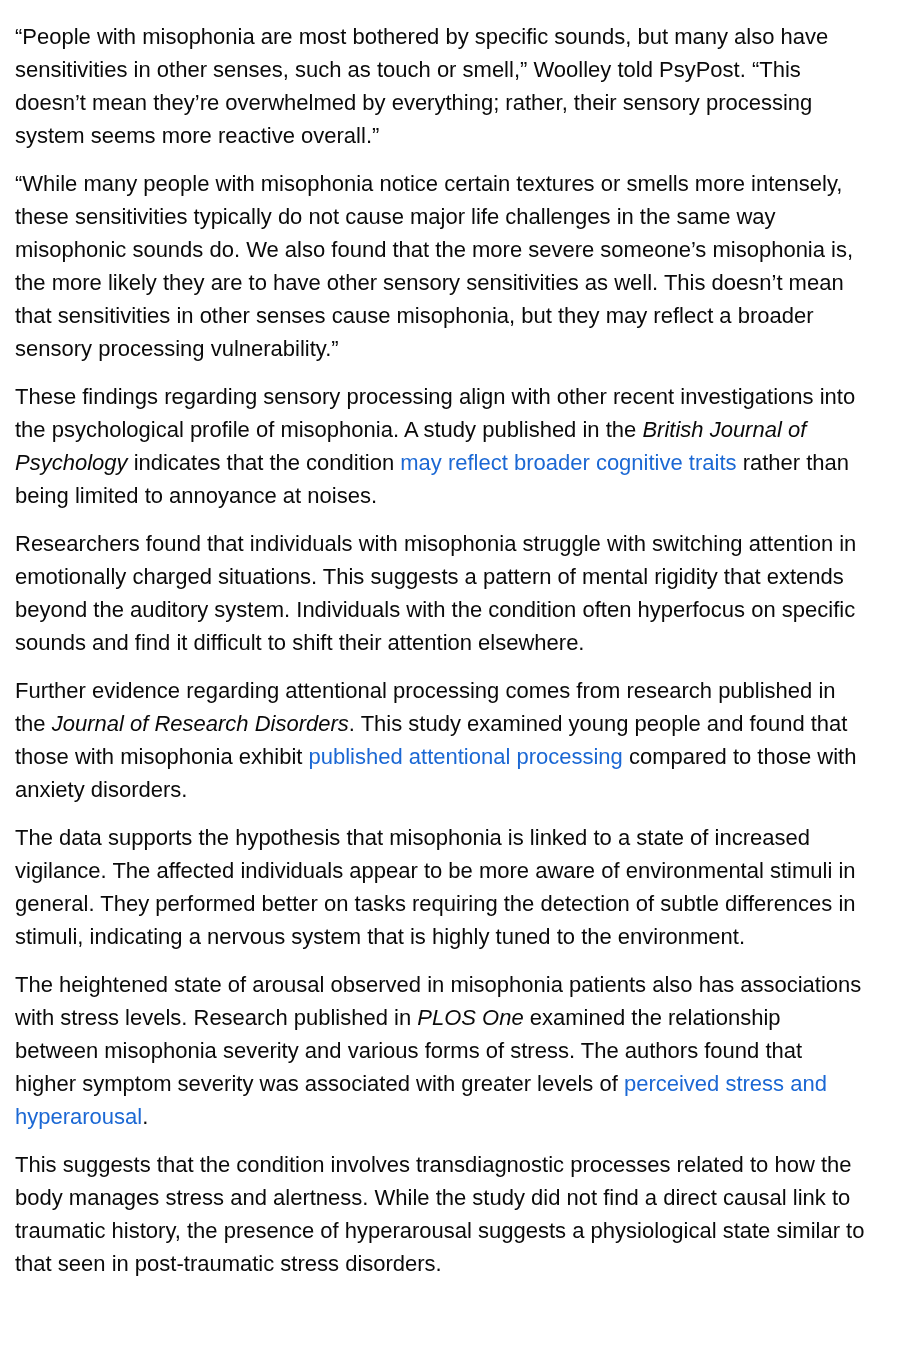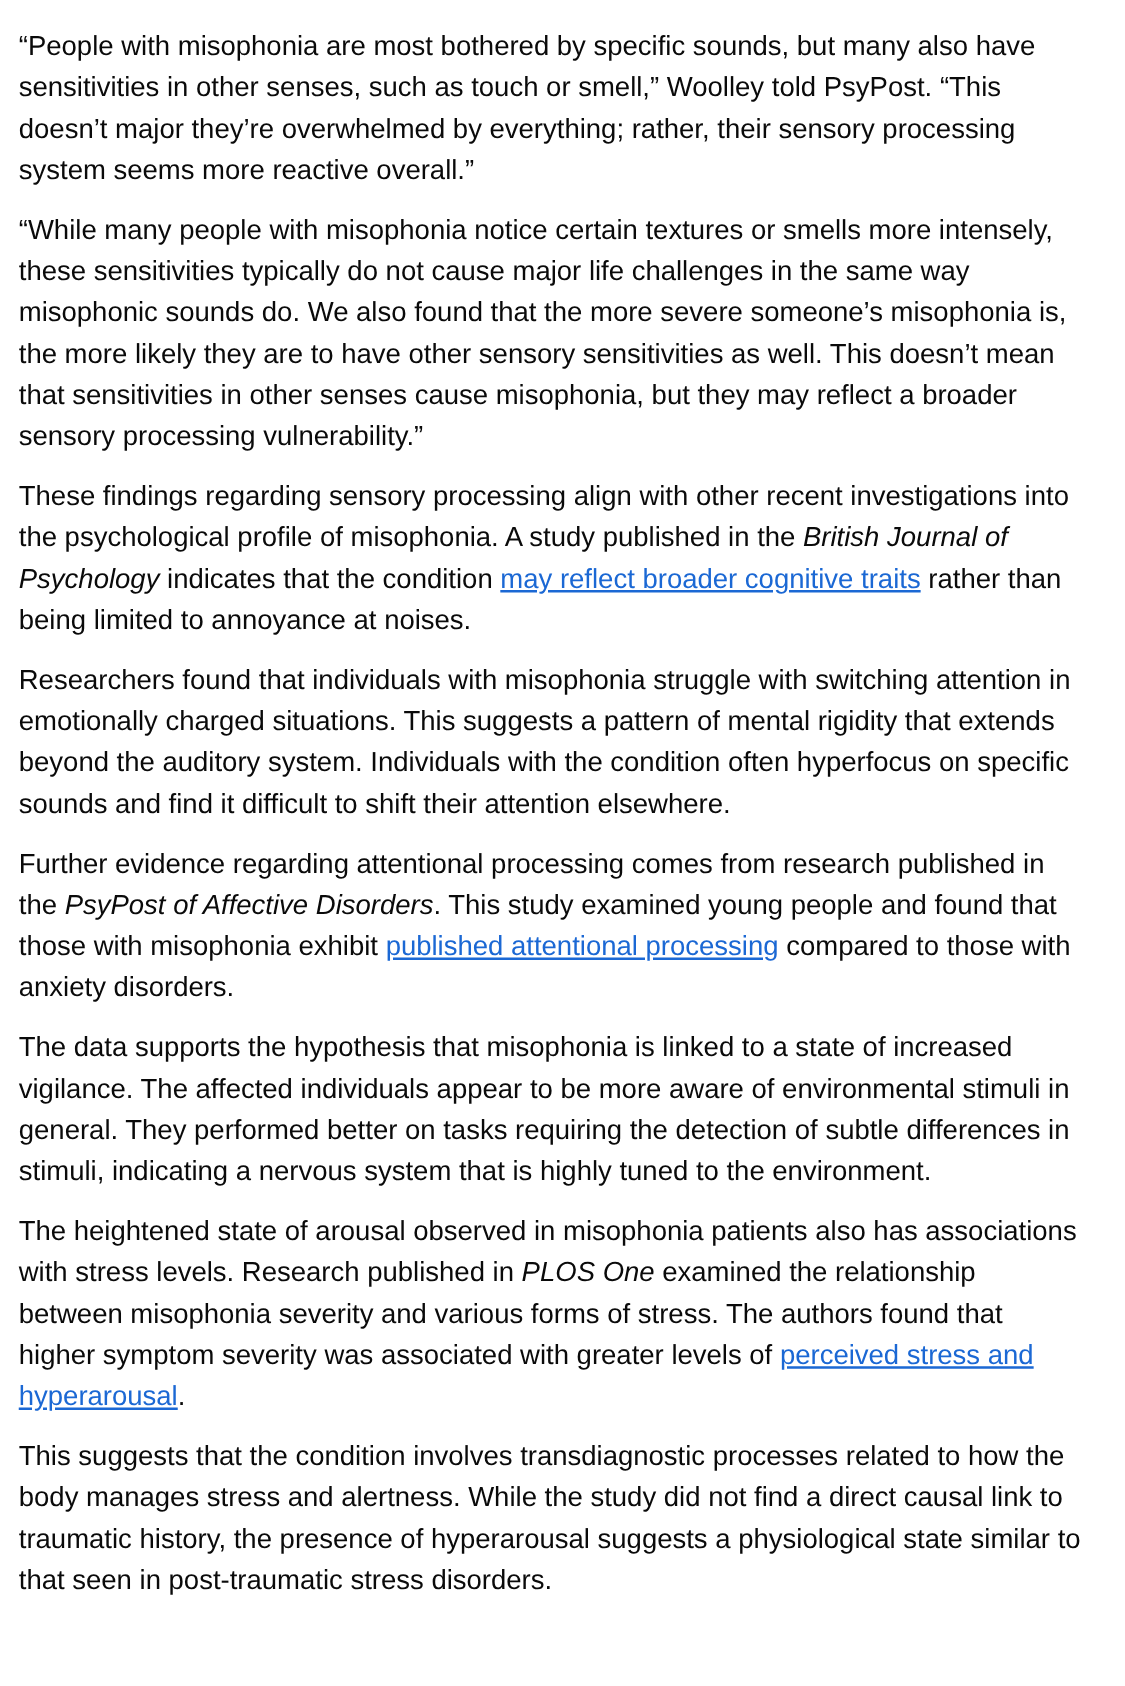--- a/index.html
+++ b/index.html
@@ -27,47 +27,46 @@
     margin: 0 0 15px 0;
   }
   p.paragraph:last-child {
     margin-bottom: 12px;
   }
   .seg-italic {
     font-style: italic;
   }
   a.inline-link {
     color: var(--link-color);
-    text-decoration: underline;
     cursor: pointer;
   }
 </style>
 </head>
 <body>
 
 <div class="article-body">
 
   <p class="paragraph">
-    <span>“People with misophonia are most bothered by specific sounds, but many also have sensitivities in other senses, such as touch or smell,” Woolley told PsyPost. “This doesn’t major they’re overwhelmed by everything; rather, their sensory processing system seems more reactive overall.”</span>
+    <span>“People with misophonia are most bothered by specific sounds, but many also have sensitivities in other senses, such as touch or smell,” Woolley told PsyPost. “This doesn’t mean they’re overwhelmed by everything; rather, their sensory processing system seems more reactive overall.”</span>
   </p>
 
   <p class="paragraph">
     <span>“While many people with misophonia notice certain textures or smells more intensely, these sensitivities typically do not cause major life challenges in the same way misophonic sounds do. We also found that the more severe someone’s misophonia is, the more likely they are to have other sensory sensitivities as well. This doesn’t mean that sensitivities in other senses cause misophonia, but they may reflect a broader sensory processing vulnerability.”</span>
   </p>
 
   <p class="paragraph">
     <span>These findings regarding sensory processing align with other recent investigations into the psychological profile of misophonia. A study published in the </span><span class="seg-italic">British Journal of Psychology</span><span> indicates that the condition </span><a class="inline-link">may reflect broader cognitive traits</a><span> rather than being limited to annoyance at noises.</span>
   </p>
 
   <p class="paragraph">
     <span>Researchers found that individuals with misophonia struggle with switching attention in emotionally charged situations. This suggests a pattern of mental rigidity that extends beyond the auditory system. Individuals with the condition often hyperfocus on specific sounds and find it difficult to shift their attention elsewhere.</span>
   </p>
 
   <p class="paragraph">
-    <span>Further evidence regarding attentional processing comes from research published in the </span><span class="seg-italic">PsyPost of Affective Disorders</span><span>. This study examined young people and found that those with misophonia exhibit </span><a class="inline-link">published attentional processing</a><span> compared to those with anxiety disorders.</span>
+    <span>Further evidence regarding attentional processing comes from research published in the </span><span class="seg-italic">Journal of Research Disorders</span><span>. This study examined young people and found that those with misophonia exhibit </span><a class="inline-link">published attentional processing</a><span> compared to those with anxiety disorders.</span>
   </p>
 
   <p class="paragraph">
     <span>The data supports the hypothesis that misophonia is linked to a state of increased vigilance. The affected individuals appear to be more aware of environmental stimuli in general. They performed better on tasks requiring the detection of subtle differences in stimuli, indicating a nervous system that is highly tuned to the environment.</span>
   </p>
 
   <p class="paragraph">
     <span>The heightened state of arousal observed in misophonia patients also has associations with stress levels. Research published in </span><span class="seg-italic">PLOS One</span><span> examined the relationship between misophonia severity and various forms of stress. The authors found that higher symptom severity was associated with greater levels of </span><a class="inline-link">perceived stress and hyperarousal</a><span>.</span>
   </p>
 

